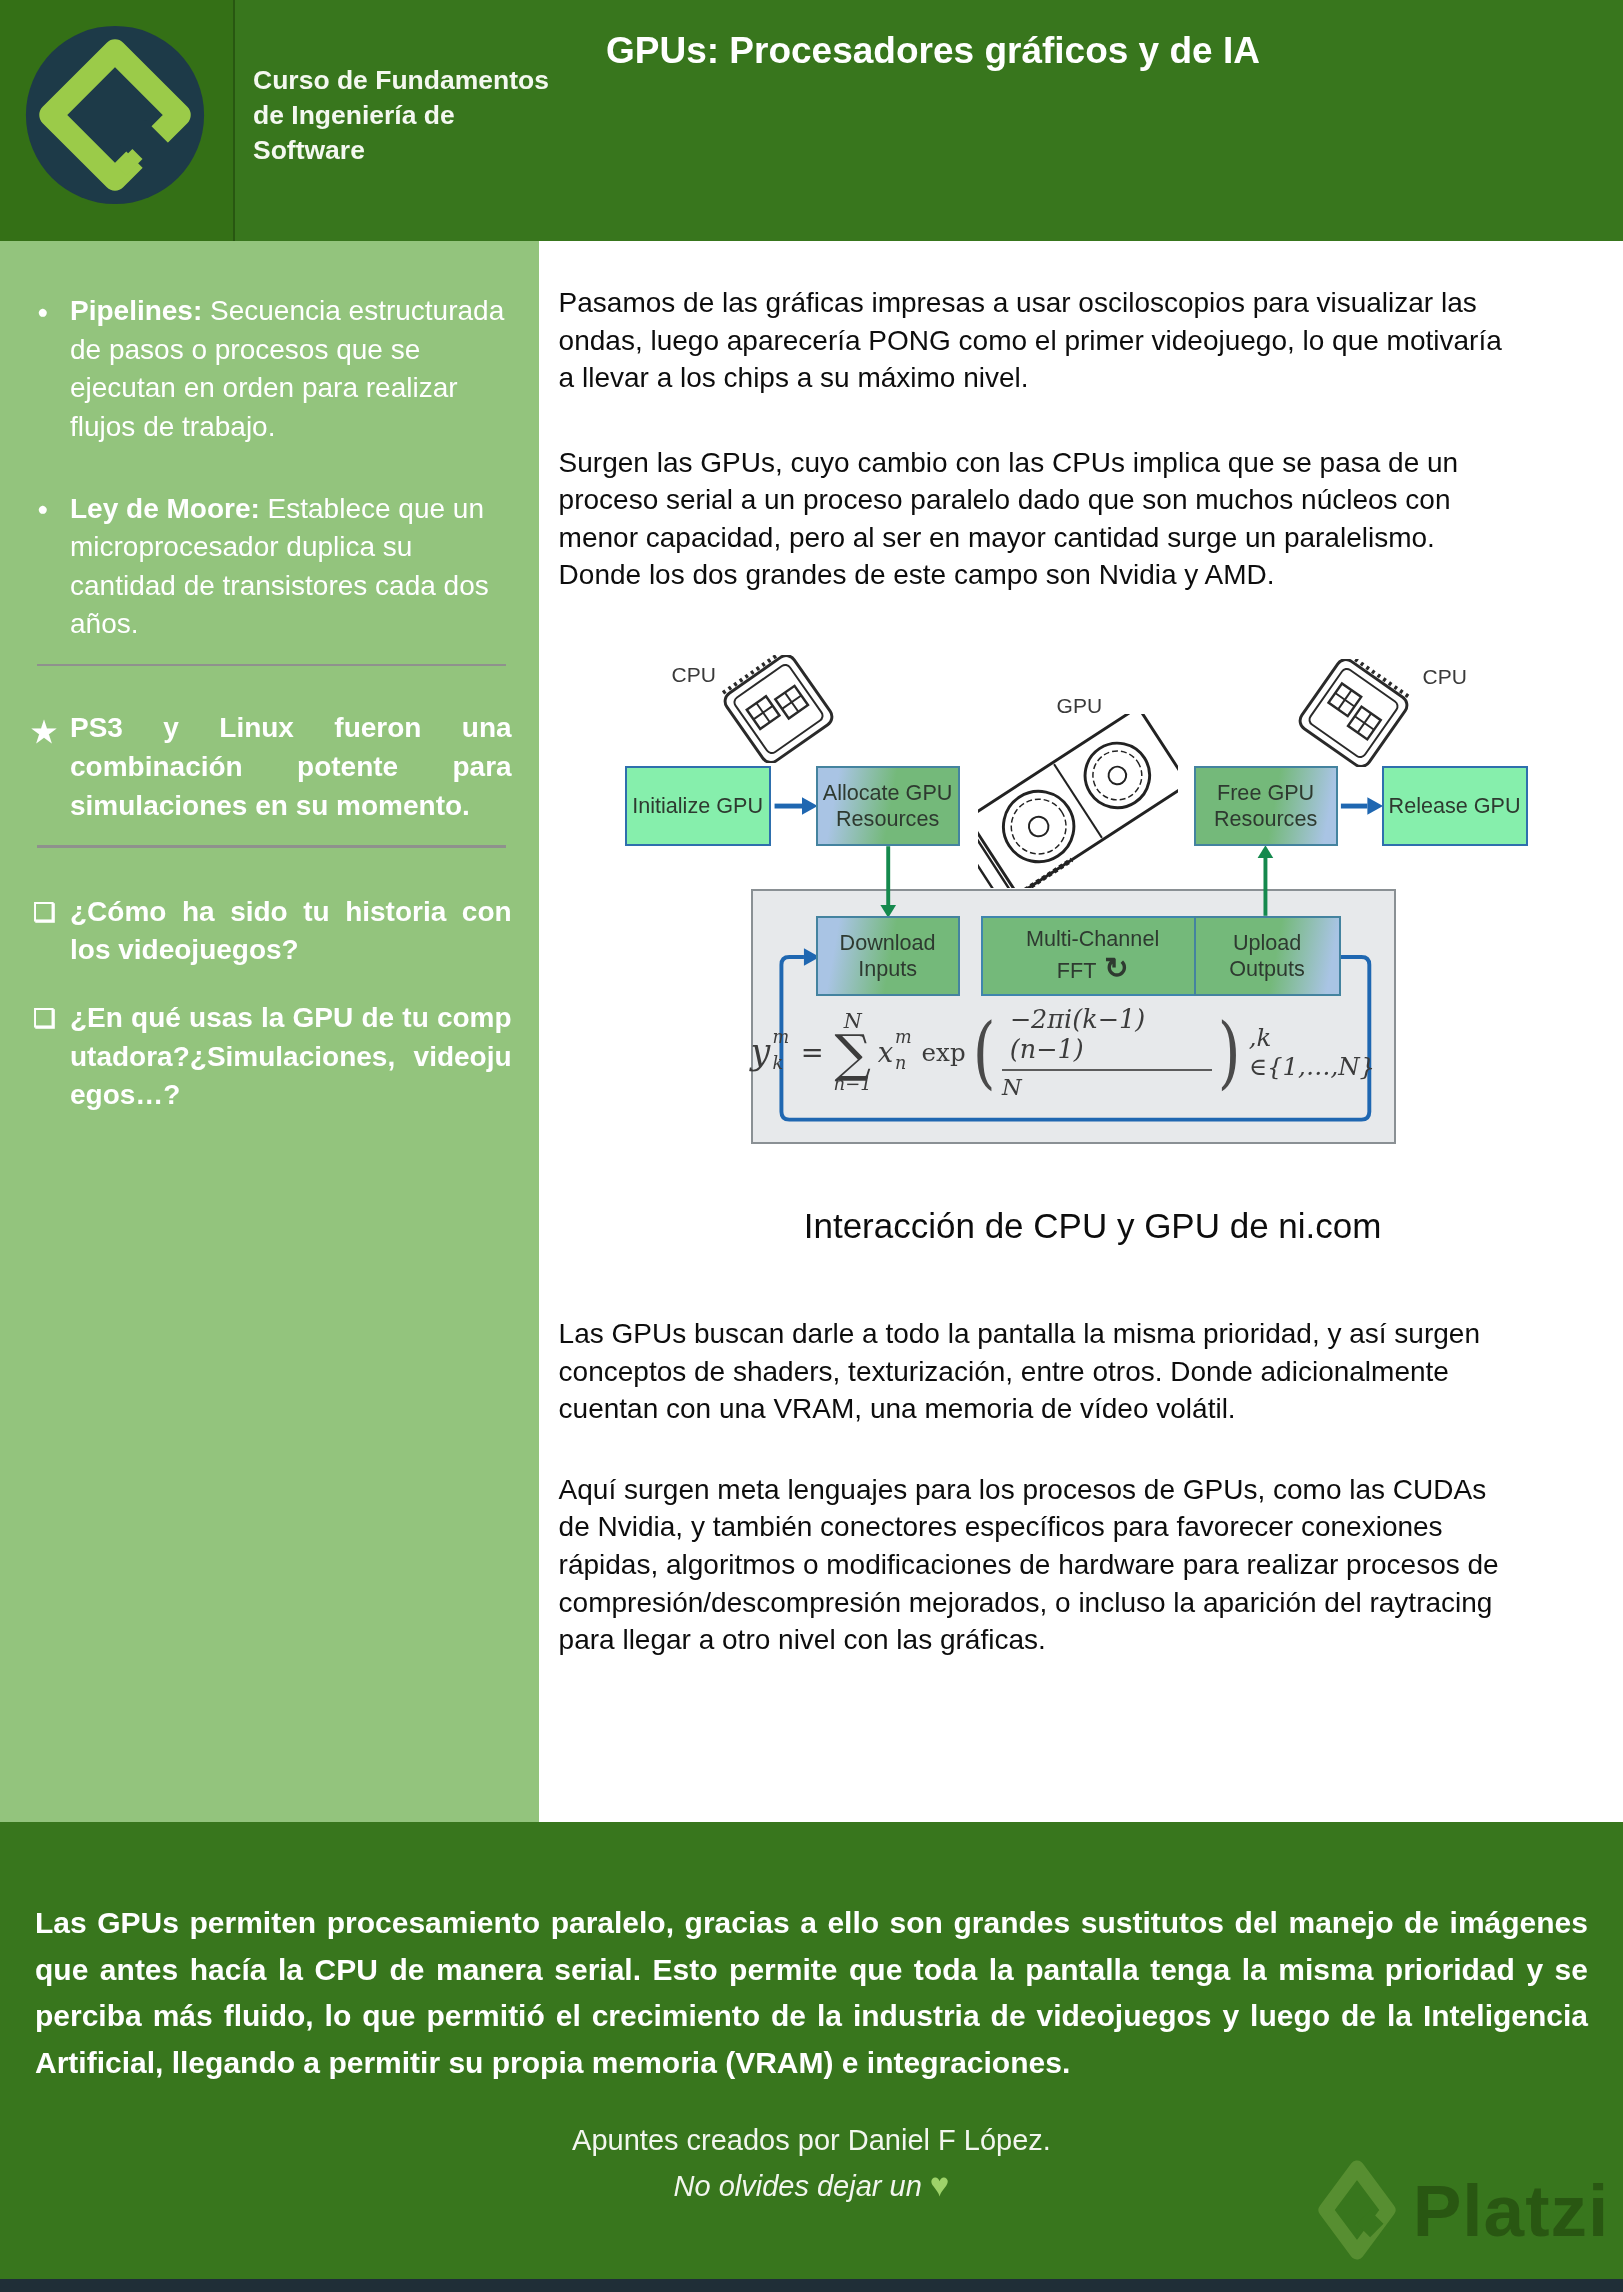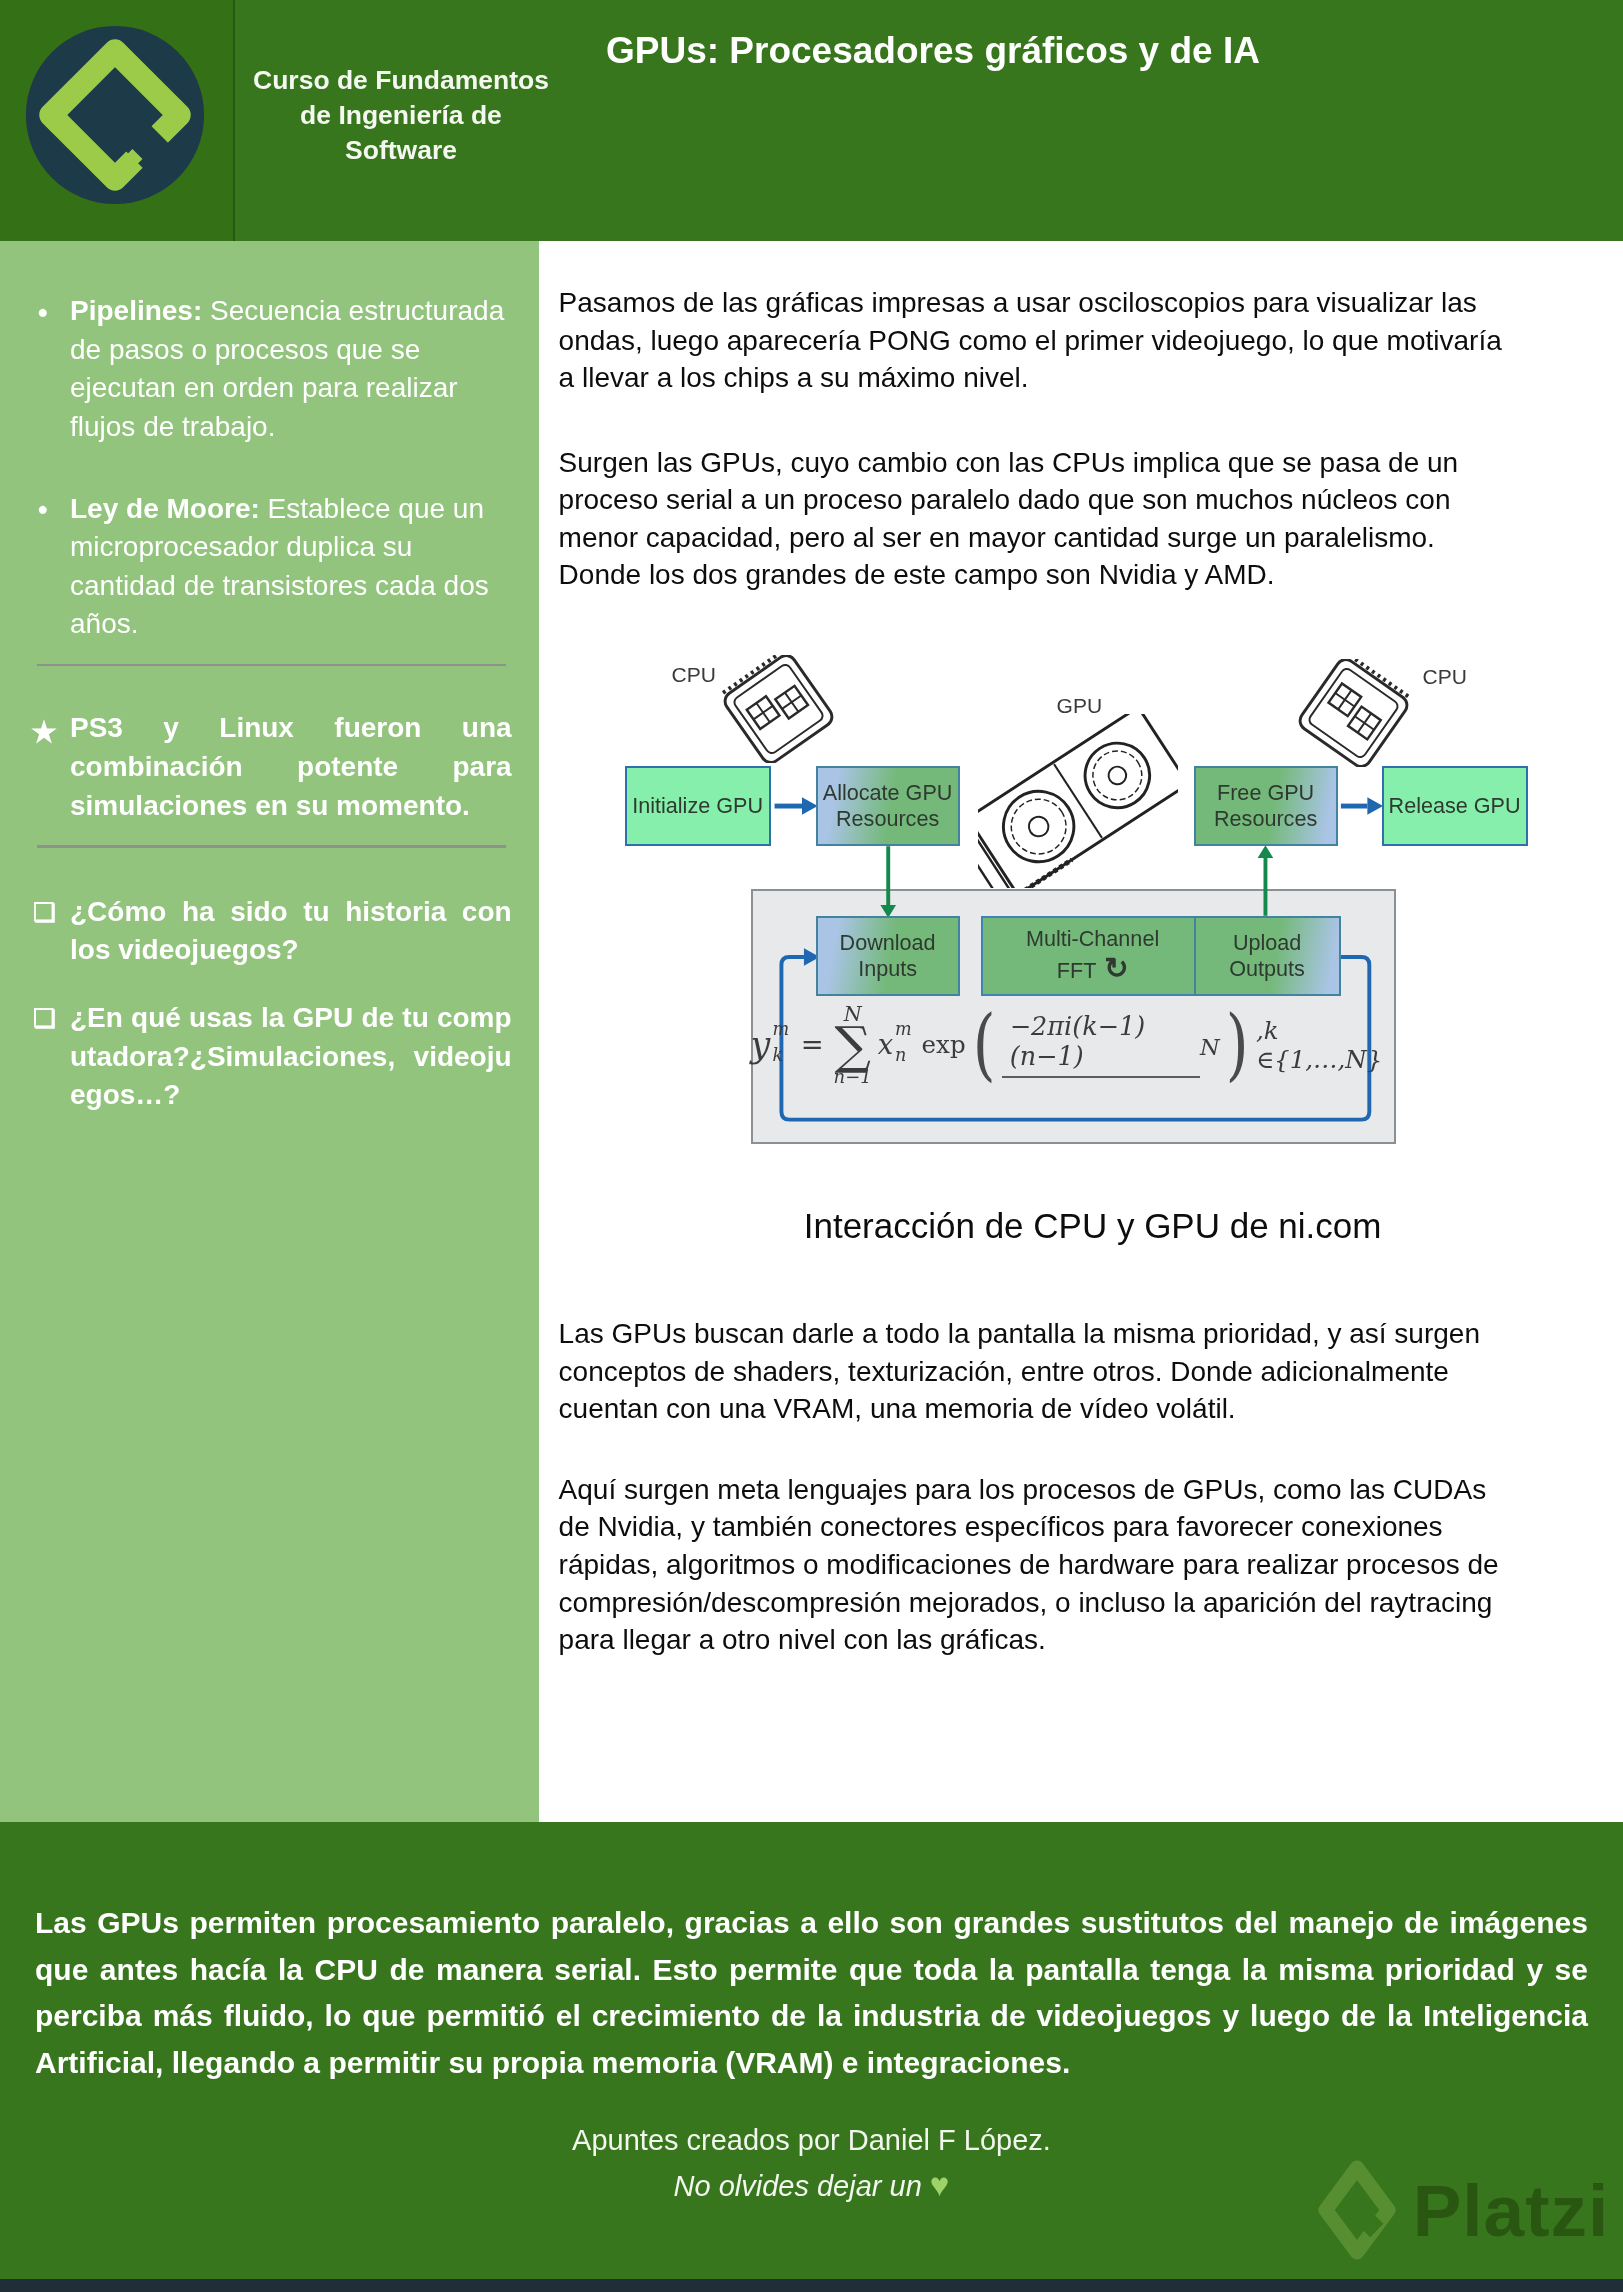--- a/index.html
+++ b/index.html
@@ -3,21 +3,21 @@
 <meta charset="utf-8">
 <style>
   * { margin:0; padding:0; box-sizing:border-box; }
   body { background:#d9d9d9; font-family:"Liberation Sans", sans-serif; }
   .page { position:relative; width:1623px; height:2293px; margin:0 auto; background:#ffffff; overflow:hidden; }
 
   
   .header { position:relative; width:100%; height:241px; background:#38761d; }
   .logo-block { position:absolute; left:0; top:0; width:235px; height:241px; background:#347016; border-right:2px solid rgba(0,0,0,.22); }
   .logo-block svg { position:absolute; left:16.7px; top:16.7px; }
-  .course { position:absolute; left:253px; top:63px; color:#f4f8f0; font-weight:bold; font-size:26.5px; line-height:1.32;text-align:center; }
+  .course { position:absolute; left:253px; top:63px; color:#f4f8f0; font-weight:bold; font-size:26.5px; line-height:1.32; }
   .page-title { position:absolute; right:37px; top:29px; width:980px; text-align:left; color:#ffffff; font-weight:bold; font-size:37px; line-height:1.2; }
 
   
   .body-row { position:relative; width:100%; height:1581px; overflow:hidden; }
   .sidebar { position:absolute; left:0; top:0; width:539px; height:100%; background:#93c47d; padding:51px 27.4px 0 35px; color:#ffffff; }
   .sb-item { position:relative; padding-left:35px; font-size:28px; line-height:1.38; }
   .sb-item .marker { position:absolute; left:2px; top:6.9px; font-size:18.6px; }
   .sb-bullet-1 { margin-bottom:43px; }
   .sb-term { font-weight:bold; }
   .sb-divider { height:2.9px; background:#8f918d; margin:19.6px 5.9px 0 2px; }
@@ -55,21 +55,21 @@
   .f-x { font-size:27.4px; margin-left:5.9px; }
   .supsub { display:inline-flex; flex-direction:column; align-items:flex-start; font-size:17.6px; font-style:italic; line-height:1.05; margin:0 2px; transform:translateY(-2px); }
   .supsub span:last-child { margin-top:7.8px; }
   .f-eq { font-size:27.4px; margin:0 9.8px; }
   .sigma { display:inline-flex; flex-direction:column; align-items:center; line-height:1; }
   .s-top { font-size:20.6px; }
   .s-sym { font-size:51px; line-height:.85; }
   .s-bot { font-size:18px; }
   .f-exp { font-size:24.5px; margin:0 3.9px 0 7.8px; }
   .paren { font-size:78px; font-weight:200; line-height:.8; transform:scaleX(.75); color:#4a4a4a; }
-  .frac { display:inline-flex; flex-direction:row; align-items:center; margin:0 2px; }
+  .frac { display:inline-flex; flex-direction:column; align-items:flex-start; margin:0 2px; }
   .frac .num { font-size:25.5px; padding:0 7.8px 4.9px; border-bottom:2.9px solid #5c5c5c; }
   .frac .den { font-size:22.5px; padding-top:3.9px; }
   .f-tail { font-size:24.5px; margin-left:3.9px; }
 
   .fig-caption { margin-top:9.8px; text-align:center; font-size:35px; color:#0d0d0d; }
 
   
   .summary { position:relative; width:100%; height:457px; background:#38761d; overflow:hidden; }
   .summary-text { margin:0 35px; padding-top:78px; color:#ffffff; font-weight:bold; font-size:30px; line-height:1.55; text-align:justify; }
   .credits { margin-top:33px; text-align:center; color:#f2f6ee; font-size:29px; line-height:1.45; }

